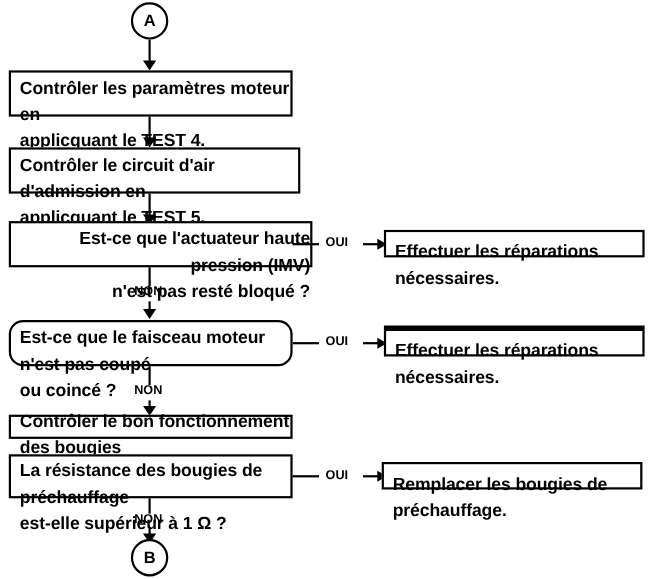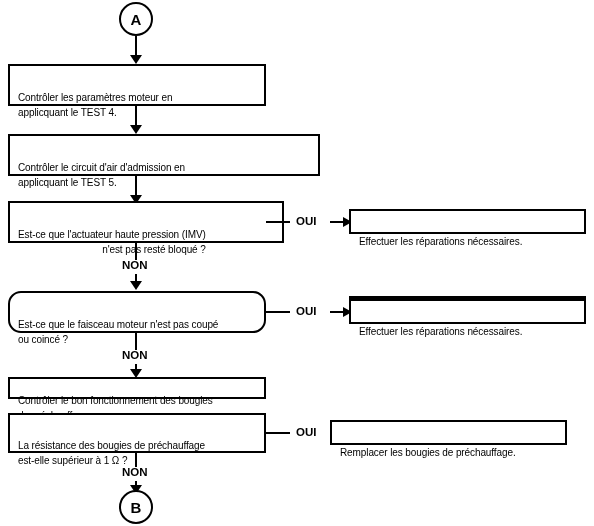--- a/index.html
+++ b/index.html
@@ -45,22 +45,22 @@
   .box {
     position: absolute;
     border: 2px solid #000;
     box-sizing: border-box;
     background: #fff;
     display: flex;
     align-items: center;
     padding: 0 0 0 8px;
   }
   .box-text {
-    font-size: 10px;
-    font-weight: normal;
+    font-size: 16px;
+    font-weight: bold;
     line-height: 1.5;
     letter-spacing: -0.1px;
     white-space: pre-line;
     margin-top: 40px;
   }
   
   .box.stacked-lower {
     border-top-width: 2px;
   }
   
@@ -115,21 +115,21 @@
   <div class="vline" style="left:135px; top:36px; height:23px;"></div>
   <div class="arrow-down" style="left:130px; top:55px;"></div>
 
   <div class="box" style="left:8px; top:64px; width:258px; height:42px;">
     <span class="box-text">Contrôler les paramètres moteur en
 applicquant le TEST 4.</span>
   </div>
   <div class="vline" style="left:135px; top:106px; height:24px;"></div>
   <div class="arrow-down" style="left:130px; top:125px;"></div>
 
-  <div class="box" style="left:8px; top:134px; width:312px; height:42px;">
+  <div class="box" style="left:8px; top:134px; width:265px; height:42px;">
     <span class="box-text">Contrôler le circuit d'air d'admission en
 applicquant le TEST 5.</span>
   </div>
   <div class="vline" style="left:135px; top:176px; height:24px;"></div>
   <div class="arrow-down" style="left:130px; top:195px;"></div>
 
   <div class="box" style="left:8px; top:201px; width:276px; height:42px;text-align:right;">
     <span class="box-text">Est-ce que l'actuateur haute pression (IMV)
 n'est pas resté bloqué ?</span>
   </div>
@@ -171,21 +171,21 @@
   </div>
   <div class="box stacked-lower" style="left:8px; top:413px; width:258px; height:40px;">
     <span class="box-text">La résistance des bougies de préchauffage
 est-elle supérieur à 1 Ω ?</span>
   </div>
 
   <div class="hline" style="left:266px; top:432px; width:24px;"></div>
   <div class="edge-label" style="left:296px; top:427px;">OUI</div>
   <div class="hline" style="left:330px; top:432px; width:20px;"></div>
   <div class="arrow-right" style="left:343px; top:427.5px;"></div>
-  <div class="box" style="left:330px; top:420px; width:237px; height:25px;">
+  <div class="box" style="left:347px; top:420px; width:237px; height:25px;">
     <span class="box-text">Remplacer les bougies de préchauffage.</span>
   </div>
 
   <div class="vline" style="left:135px; top:453px; height:14px;"></div>
   <div class="edge-label" style="left:122px; top:467px;">NON</div>
   <div class="vline" style="left:135px; top:481px; height:10px;"></div>
   <div class="arrow-down" style="left:130px; top:485px;"></div>
 
   <div class="connector" style="left:119px; top:490px;">
     <span>B</span>

